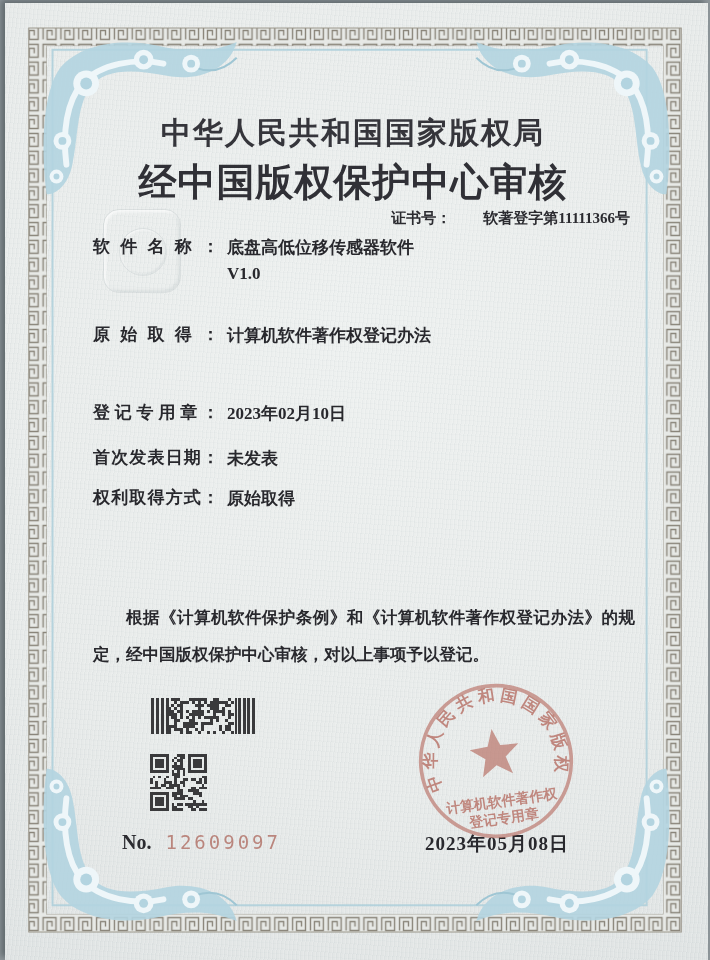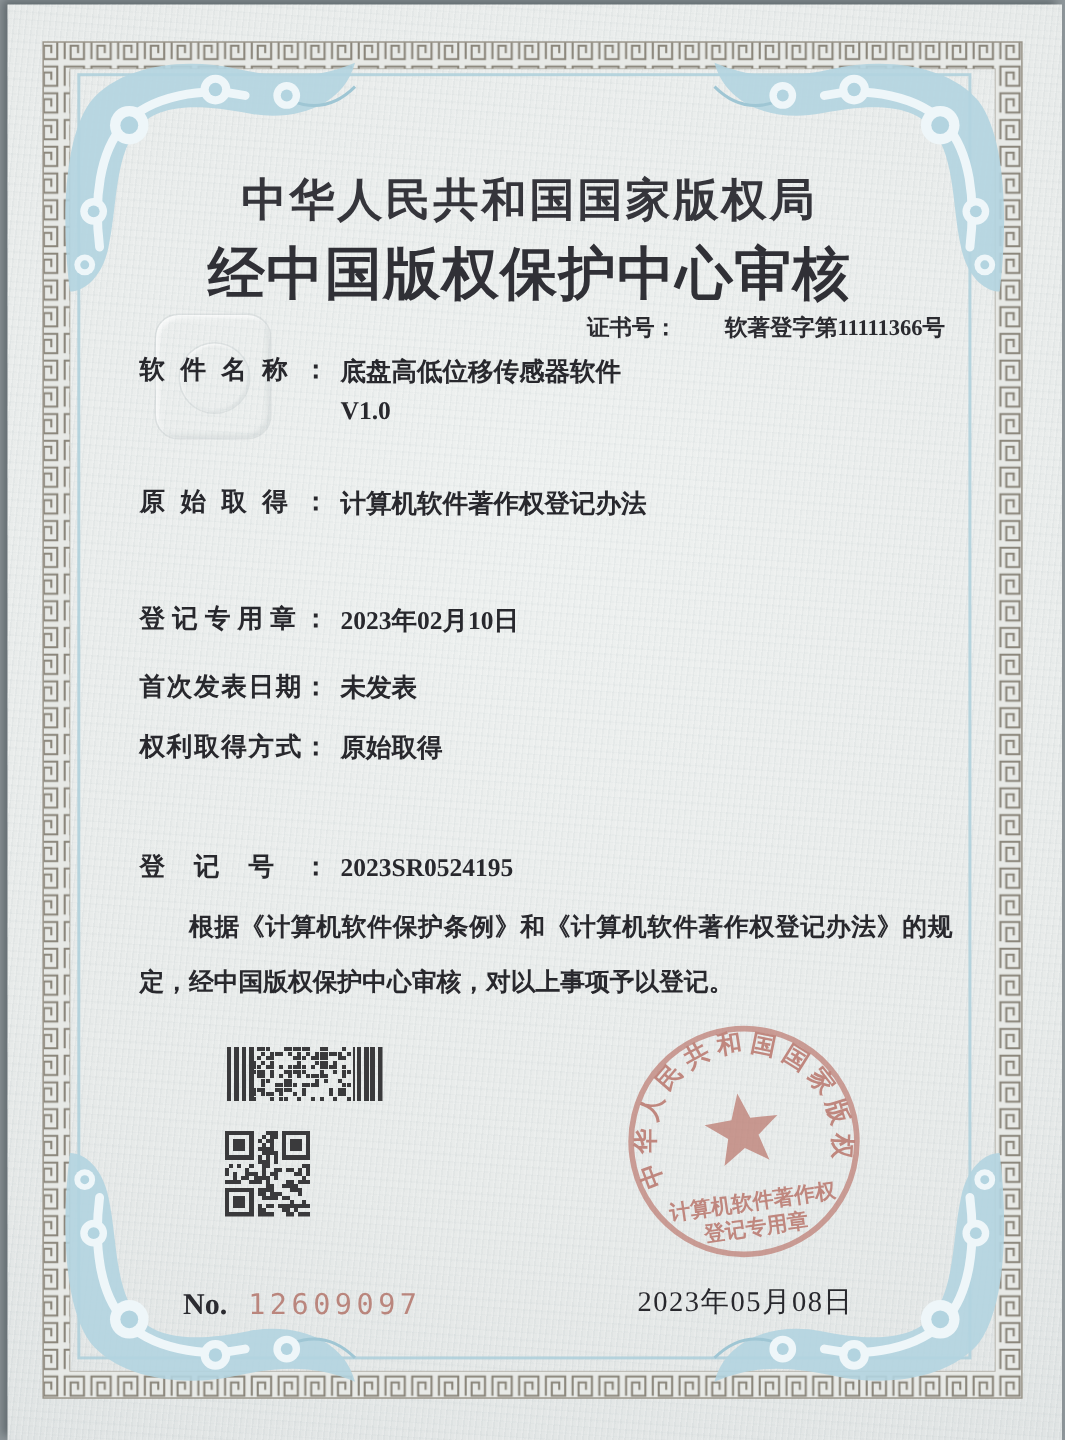--- a/index.html
+++ b/index.html
@@ -37,26 +37,26 @@
   .emboss{position:absolute;left:98px;top:206px;width:76px;height:82px;border-radius:16px;
     border:1px solid rgba(165,175,180,.30);opacity:.8;
     box-shadow:inset 2px 2px 3px rgba(255,255,255,.85), inset -2px -2px 3px rgba(140,155,160,.22);}
   .emboss .c{position:absolute;left:50%;top:50%;width:46px;height:46px;margin:-23px 0 0 -23px;border-radius:50%;
     border:1px solid rgba(165,175,180,.28);
     box-shadow:inset 1px 1px 2px rgba(255,255,255,.8), inset -1px -1px 2px rgba(140,155,160,.2);}
 
   .barcode{position:absolute;left:146px;top:695px;}
   .qrcode{position:absolute;left:145px;top:751px;}
 
-  .serial{position:absolute;left:117px;top:828px;font-size:20px;white-space:nowrap;margin-top:28px;}
+  .serial{position:absolute;left:117px;top:828px;font-size:20px;white-space:nowrap;}
   .serial .no{font-family:"Liberation Serif","DejaVu Serif",serif;font-weight:600;color:#2b2b30;}
   .serial .num{font-family:"DejaVu Sans Mono","Liberation Mono",monospace;font-size:19px;
     color:#b3756b;letter-spacing:3px;margin-left:14px;opacity:.85;}
 
-  .issue-date{position:absolute;left:420px;top:828px;font-size:19px;font-weight:400;color:#28282d;letter-spacing:1px;margin-top:24px;}
+  .issue-date{position:absolute;left:420px;top:828px;font-size:19px;font-weight:700;color:#28282d;letter-spacing:1px;}
 
   .seal{position:absolute;left:405px;top:672px;width:172px;height:172px;transform:rotate(-8deg);opacity:.85;}
 </style>
 </head>
 <body>
 
 <div class="paper">
 
   <svg class="frame" viewBox="0 0 710 960" aria-hidden="true">
     <defs>
@@ -116,23 +116,20 @@
       <span class="lbl">原始取得：</span><span class="val">计算机软件著作权登记办法</span>
     </div>
     <div class="row r3">
       <span class="lbl">登记专用章：</span><span class="val">2023年02月10日</span>
     </div>
     <div class="row r4">
       <span class="lbl">首次发表日期：</span><span class="val">未发表</span>
     </div>
     <div class="row r5">
       <span class="lbl">权利取得方式：</span><span class="val">原始取得</span>
-    </div>
-    <div class="row r7">
-      <span class="lbl">登记号：</span><span class="val">2023SR0524195</span>
     </div>
 
     <div class="statement">根据《计算机软件保护条例》和《计算机软件著作权登记办法》的规定，经中国版权保护中心审核，对以上事项予以登记。</div>
 
     <svg class="barcode" id="barcode" width="104" height="36" viewBox="0 0 104 36" shape-rendering="crispEdges">
         <rect x="0" y="0" width="3" height="36" fill="#3a3a3c"></rect>
         <rect x="5" y="0" width="3" height="36" fill="#3a3a3c"></rect>
         <rect x="10" y="0" width="3" height="36" fill="#3a3a3c"></rect>
         <rect x="15" y="0" width="3" height="36" fill="#3a3a3c"></rect>
         <rect x="17" y="9" width="2.7" height="2.7" fill="#3a3a3c"></rect>

